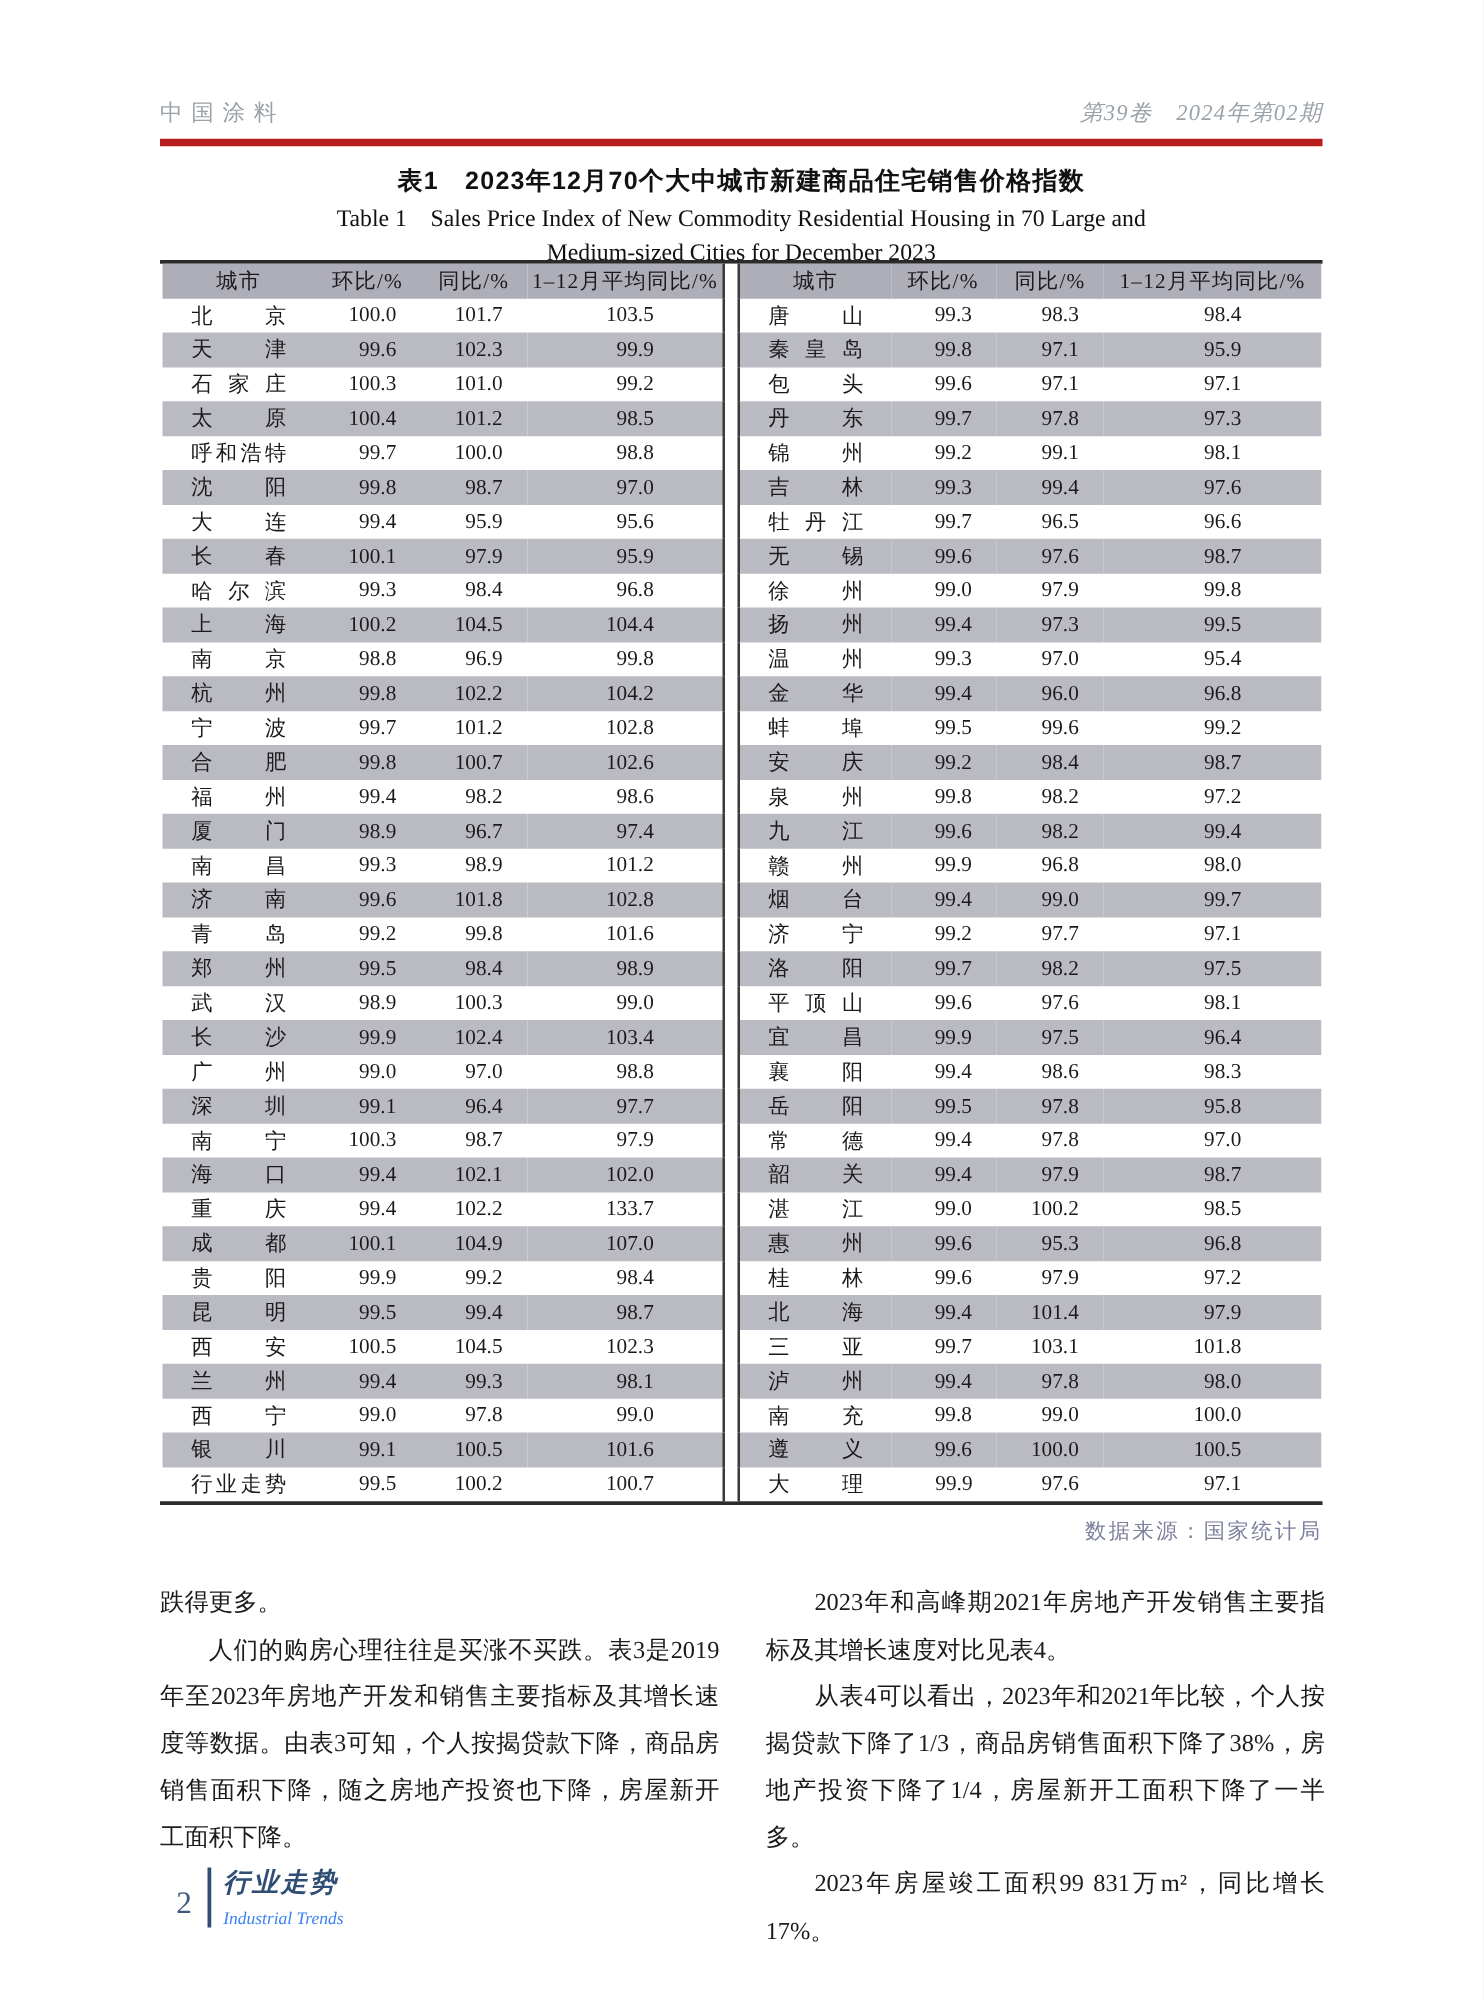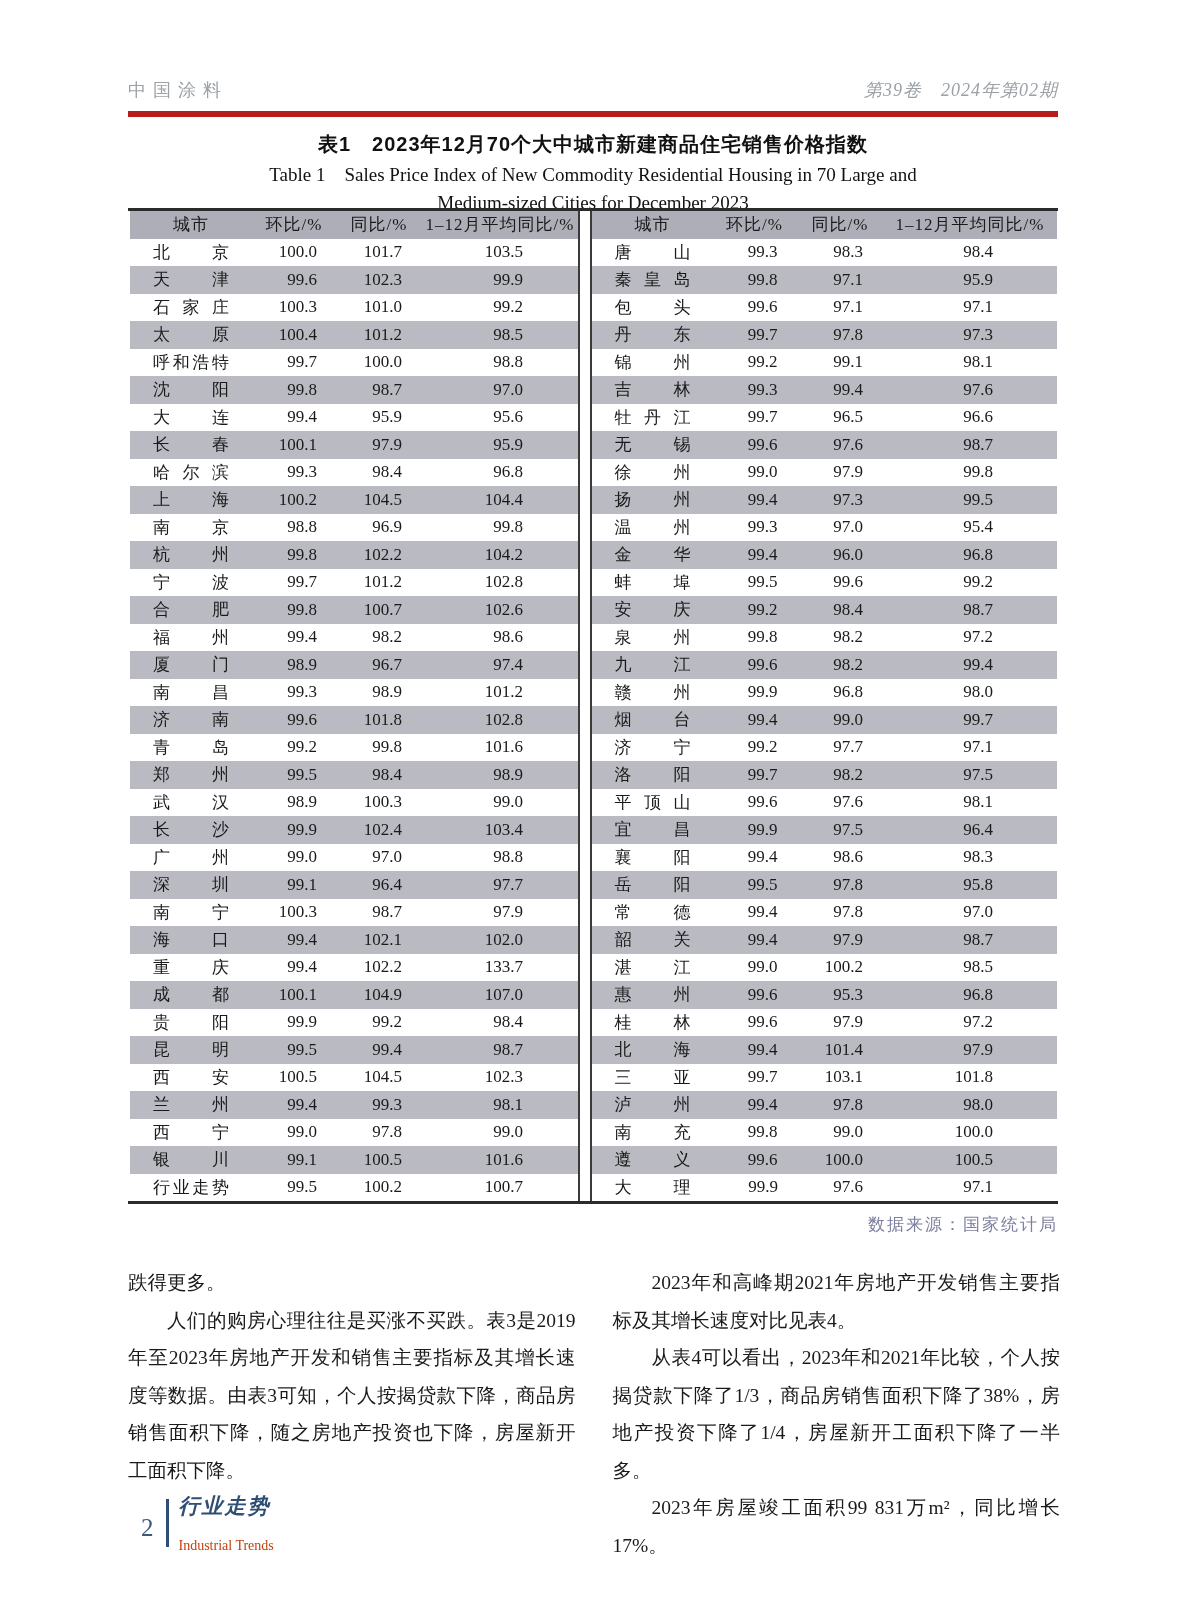--- a/index.html
+++ b/index.html
@@ -67,21 +67,21 @@
   .page-footer {
     position:absolute; left:141px; top:1492px;
     display:flex; align-items:center;
   }
   .page-num { font-size:25px; color:#3c5a80; margin-right:12px; padding-top:10px; }
   .footer-bar { width:3px; height:48px; background:#2f4e74; margin-right:10px; }
   .footer-section-zh {
     font-family:"Liberation Sans","DejaVu Sans",sans-serif;
     font-weight:bold; font-size:21px; color:#2f4e74; letter-spacing:2px;font-style:italic;
   }
-  .footer-section-en { font-size:14px; color:#c2410c; margin-top:18px; }
+  .footer-section-en { font-size:14px; color:#3b82f6; margin-top:8px;font-style:italic; }
 </style>
 </head>
 <body>
 
 <div class="page">
 
   <div class="page-header">
     <span class="journal-name">中国涂料</span>
     <span class="issue-info">第39卷　2024年第02期</span>
   </div>

